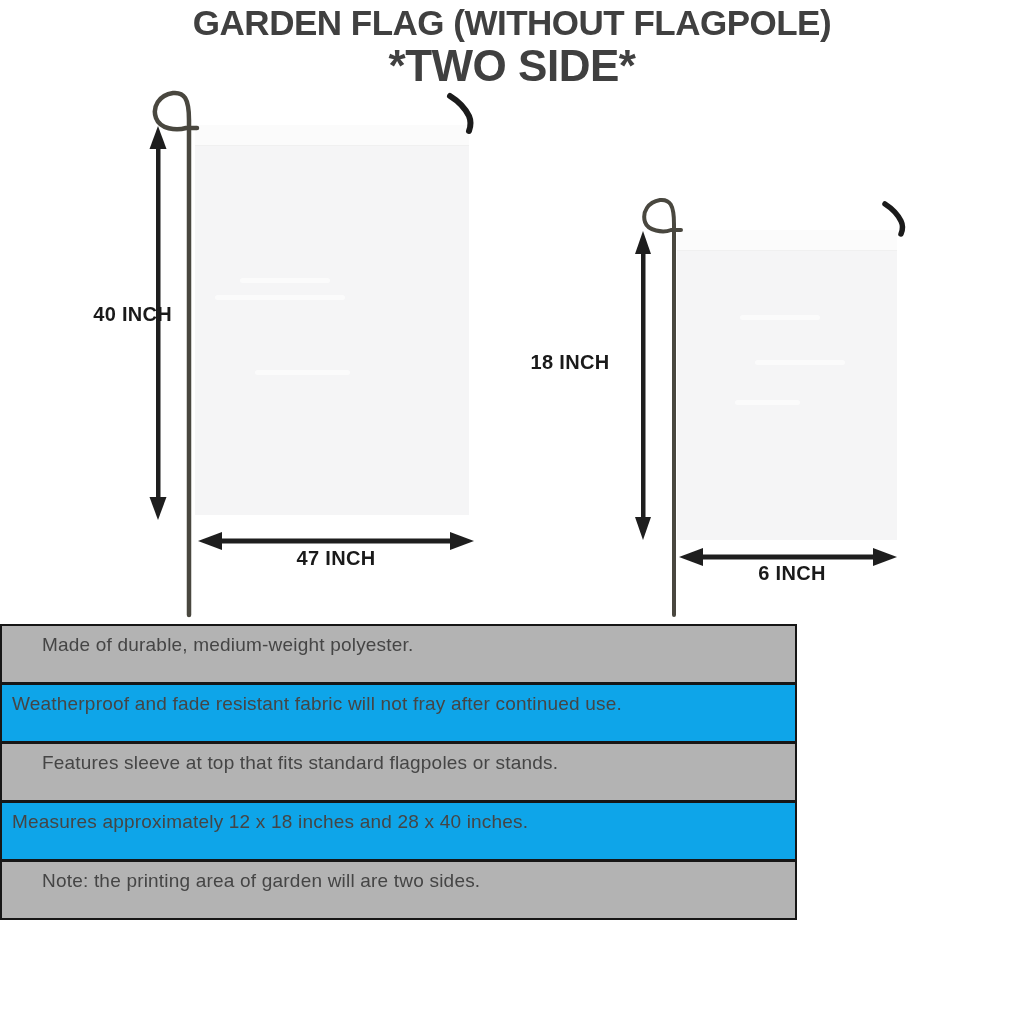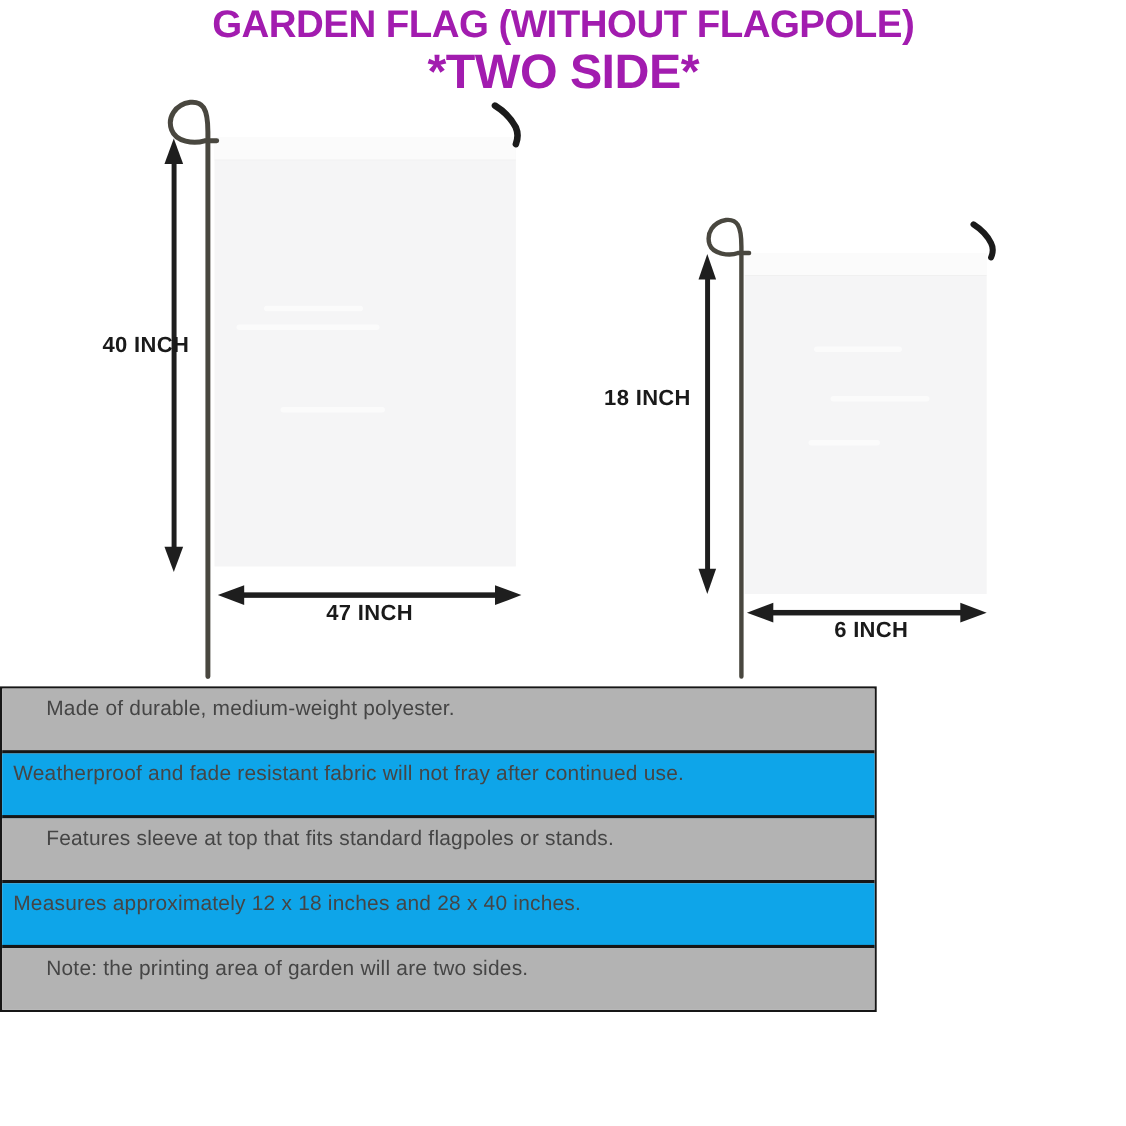--- a/index.html
+++ b/index.html
@@ -16,21 +16,21 @@
     overflow: hidden;
   }
 
   
   .title-block {
     position: absolute;
     top: 4px;
     left: 0;
     width: 1024px;
     text-align: center;
-    color: #a21caf;
+    color: #404040;
   }
   .title-line1 {
     font-size: 35px;
     font-weight: 900;
     letter-spacing: -0.5px;
     line-height: 1.08;
   }
   .title-line2 {
     font-size: 44px;
     font-weight: 900;
@@ -63,21 +63,21 @@
   
   .dim-label {
     position: absolute;
     font-size: 20px;
     font-weight: bold;
     color: #1a1a1a;
     letter-spacing: 0.3px;
   }
   .dim-40 { left: 56px;  top: 303px; width: 116px; text-align: right; }
   .dim-28 { left: 236px; top: 547px; width: 200px; text-align: center; }
-  .dim-18 { left: 512px; top: 351px; width: 116px; text-align: right; }
+  .dim-18 { left: 512px; top: 351px; width: 116px; text-align: center; }
   .dim-12 { left: 692px; top: 562px; width: 200px; text-align: center; }
 
   
   .drawing {
     position: absolute;
     left: 0; top: 0;
     width: 1024px;
     height: 1024px;
     pointer-events: none;
   }

